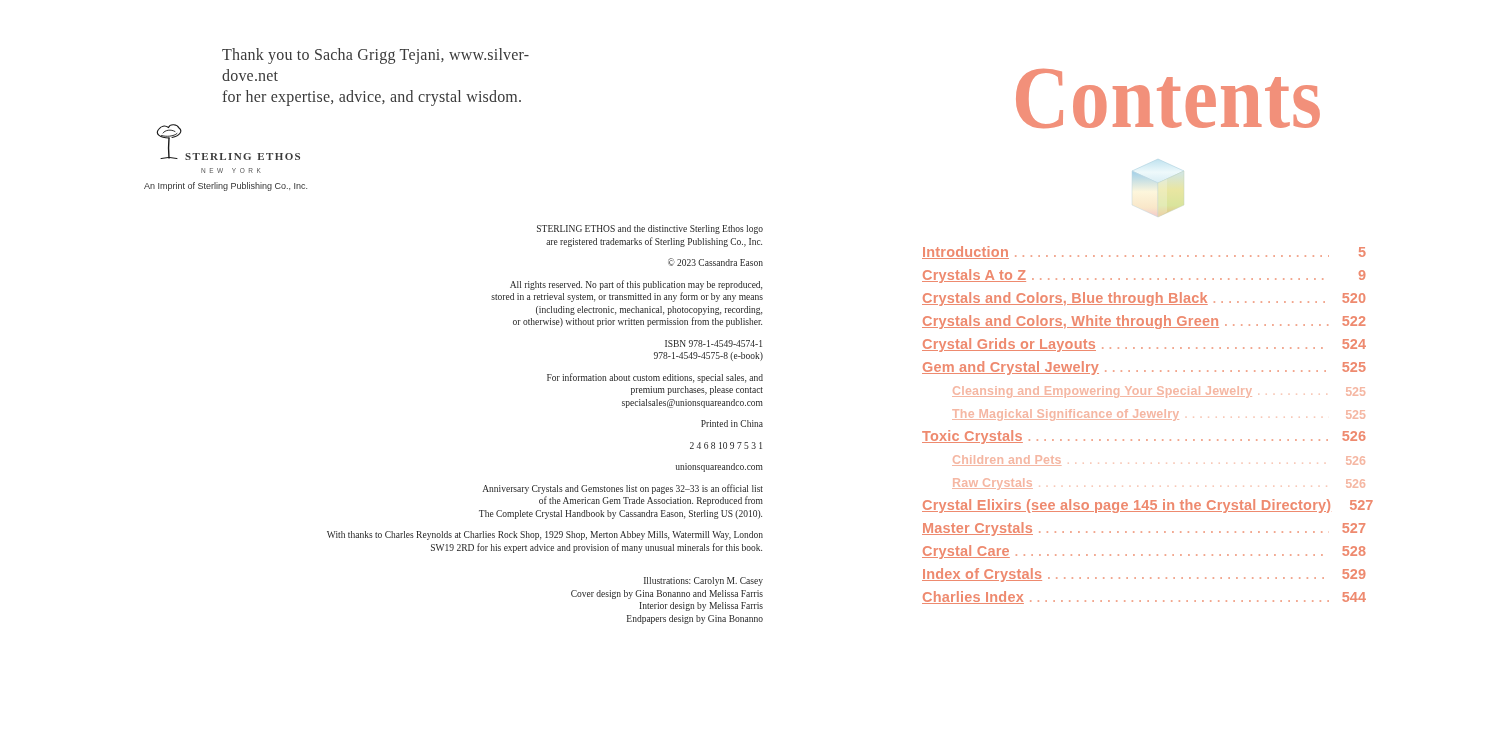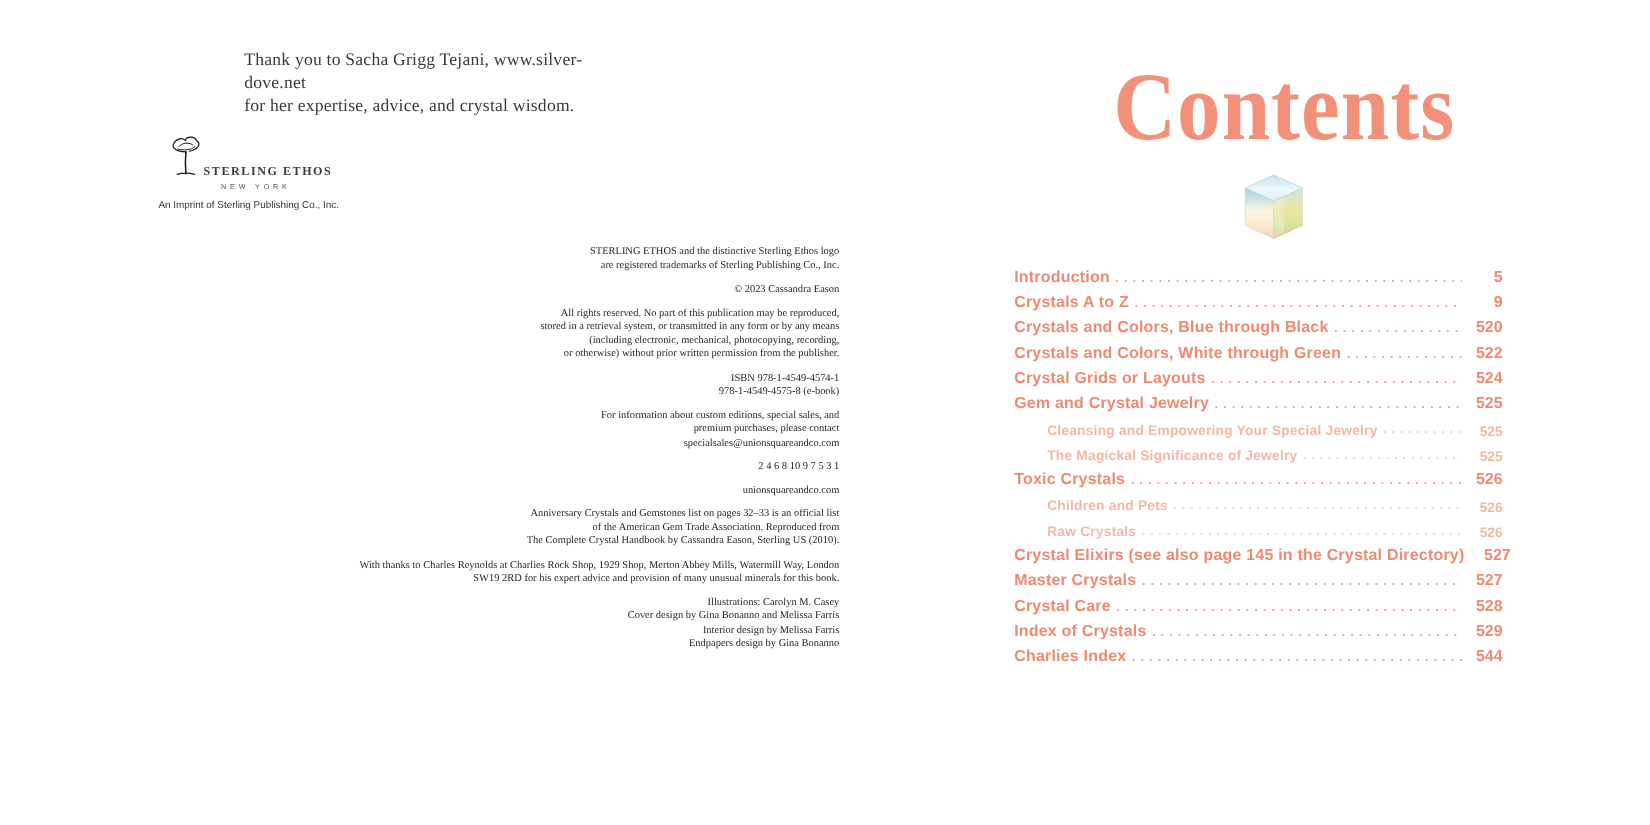--- a/index.html
+++ b/index.html
@@ -50,21 +50,21 @@
   }
   .crystal-cube{position:absolute;left:377px;top:156px;width:62px;height:68px;}
 
   .toc{
     position:absolute;left:172px;top:243px;width:444px;
     font-family:"Liberation Sans",sans-serif;
   }
   .toc-row{display:flex;align-items:baseline;margin-bottom:5px;}
   .toc-row .toc-label{
     white-space:nowrap;font-weight:bold;font-size:14.5px;line-height:18px;
-    color:#ee8a6f;letter-spacing:.2px;
+    color:#ee8a6f;letter-spacing:.2px;text-decoration:underline;
   }
   .toc-row .toc-dots{flex:1;overflow:hidden;white-space:nowrap;margin:0 5px;}
   .toc-row .toc-dots::after{
     content:"........................................................................................................................";
     letter-spacing:4.5px;font-size:12px;font-weight:bold;color:#f2a68d;
   }
   .toc-row .toc-page{
     white-space:nowrap;font-weight:bold;font-size:14.5px;
     color:#ee8a6f;min-width:32px;text-align:right;
   }
@@ -105,20 +105,21 @@
         <p>© 2023 Cassandra Eason</p>
         <p>All rights reserved. No part of this publication may be reproduced,
 stored in a retrieval system, or transmitted in any form or by any means
 (including electronic, mechanical, photocopying, recording,
 or otherwise) without prior written permission from the publisher.</p>
         <p>ISBN 978-1-4549-4574-1
 978-1-4549-4575-8 (e-book)</p>
         <p>For information about custom editions, special sales, and
 premium purchases, please contact
 specialsales@unionsquareandco.com</p>
+        <p>Printed in China</p>
         <p>2 4 6 8 10 9 7 5 3 1</p>
         <p>unionsquareandco.com</p>
         <p>Anniversary Crystals and Gemstones list on pages 32–33 is an official list
 of the American Gem Trade Association. Reproduced from
 The Complete Crystal Handbook by Cassandra Eason, Sterling US (2010).</p>
         <p>With thanks to Charles Reynolds at Charlies Rock Shop, 1929 Shop, Merton Abbey Mills, Watermill Way, London
 SW19 2RD for his expert advice and provision of many unusual minerals for this book.</p>
         <p>Illustrations: Carolyn M. Casey
 Cover design by Gina Bonanno and Melissa Farris
 Interior design by Melissa Farris

